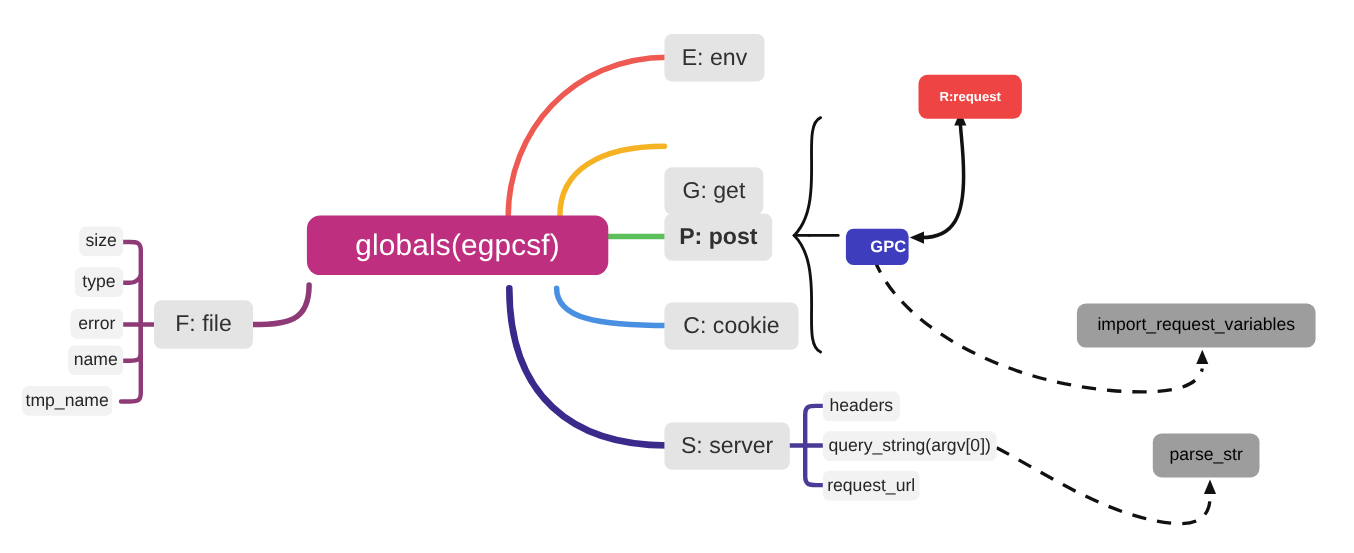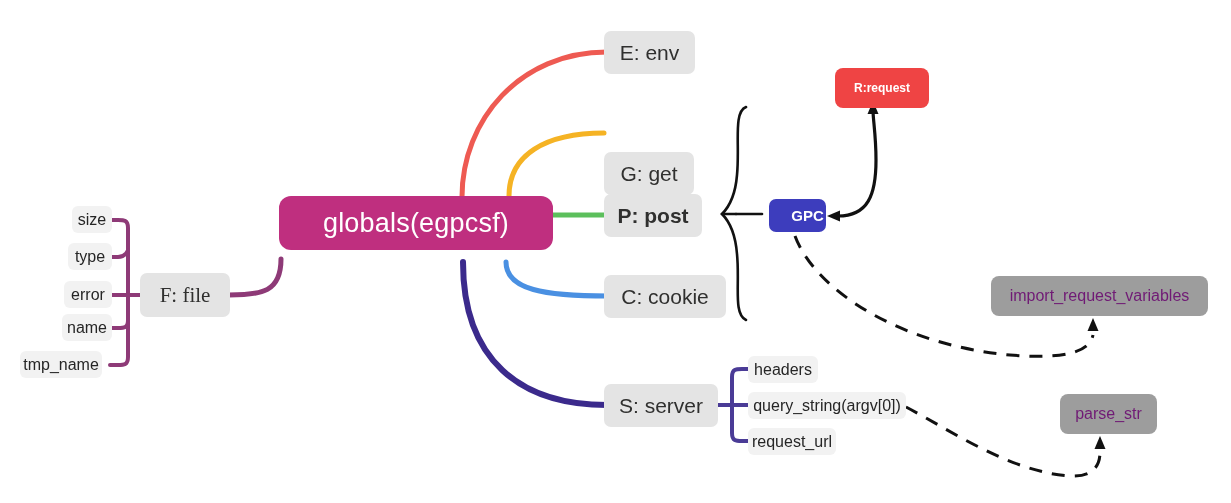--- a/index.html
+++ b/index.html
@@ -74,24 +74,23 @@
     background: #ef4444;
     color: #ffffff;
     border-radius: 8px;
     font-size: 12px;
     font-weight: bold;
   }
 
   
   .node-func {
     background: #9d9d9d;
-    color: #701a75;
+    color: #000000;
     border-radius: 8px;
     font-size: 16px;
-    margin-left: 12px;
   }
 </style>
 </head>
 <body>
 
 <div id="canvas">
 
   <svg class="wires" viewBox="0 0 1231 503">
 
     <path d="M 462 197 C 462 120 520 52 607 52" fill="none" stroke="#ee5a52" stroke-width="5" stroke-linecap="round"></path>
@@ -162,21 +161,21 @@
   </div>
 
   <div class="node node-branch" style="left:604px; top:275px; width:122px; height:43px;">
     <span>C: cookie</span>
   </div>
 
   <div class="node node-branch" style="left:604px; top:384px; width:114px; height:43px;">
     <span>S: server</span>
   </div>
 
-  <div class="node node-branch" style="left:140px; top:273px; width:90px; height:44px;font-family:Liberation Serif, serif;">
+  <div class="node node-branch" style="left:140px; top:273px; width:90px; height:44px;">
     <span>F: file</span>
   </div>
 
   <div class="node node-leaf" style="left:72px; top:206px; width:40px; height:27px;">
     <span>size</span>
   </div>
 
   <div class="node node-leaf" style="left:68px; top:243px; width:44px; height:27px;">
     <span>type</span>
   </div>
@@ -198,21 +197,21 @@
   </div>
 
   <div class="node node-leaf" style="left:748px; top:392px; width:158px; height:27px;">
     <span>query_string(argv[0])</span>
   </div>
 
   <div class="node node-leaf" style="left:748px; top:428px; width:88px; height:27px;">
     <span>request_url</span>
   </div>
 
-  <div class="node node-gpc" style="left:769px; top:199px; width:57px; height:33px;padding-left:20px;">
+  <div class="node node-gpc" style="left:769px; top:208px; width:57px; height:33px;padding-left:20px;">
     <span>GPC</span>
   </div>
 
   <div class="node node-request" style="left:835px; top:68px; width:94px; height:40px;">
     <span>R:request</span>
   </div>
 
   <div class="node node-func" style="left:979px; top:276px; width:217px; height:40px;">
     <span>import_request_variables</span>
   </div>

